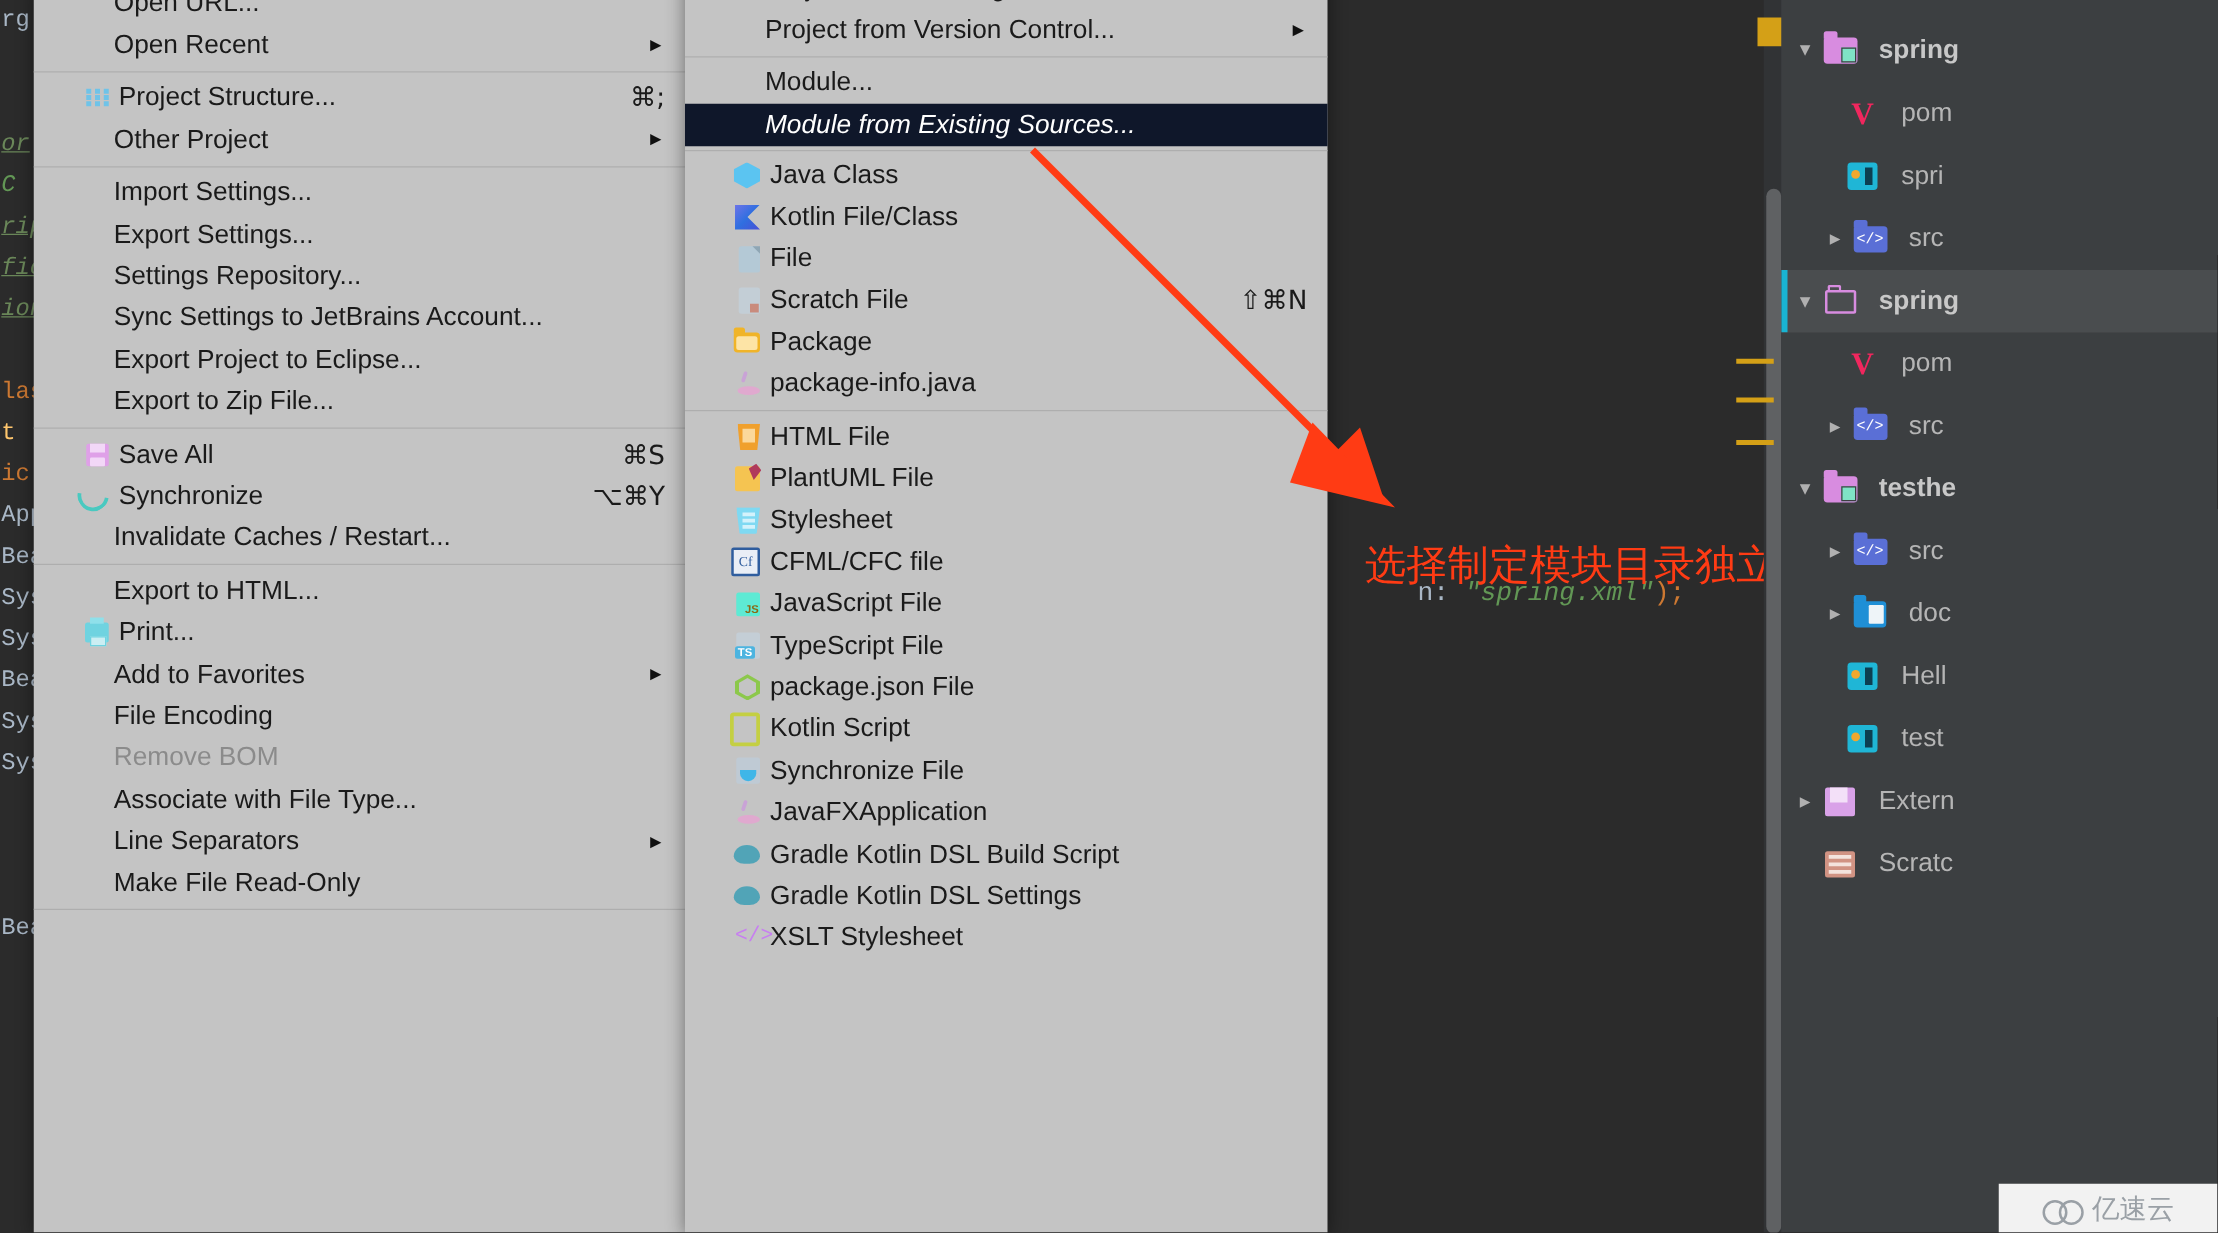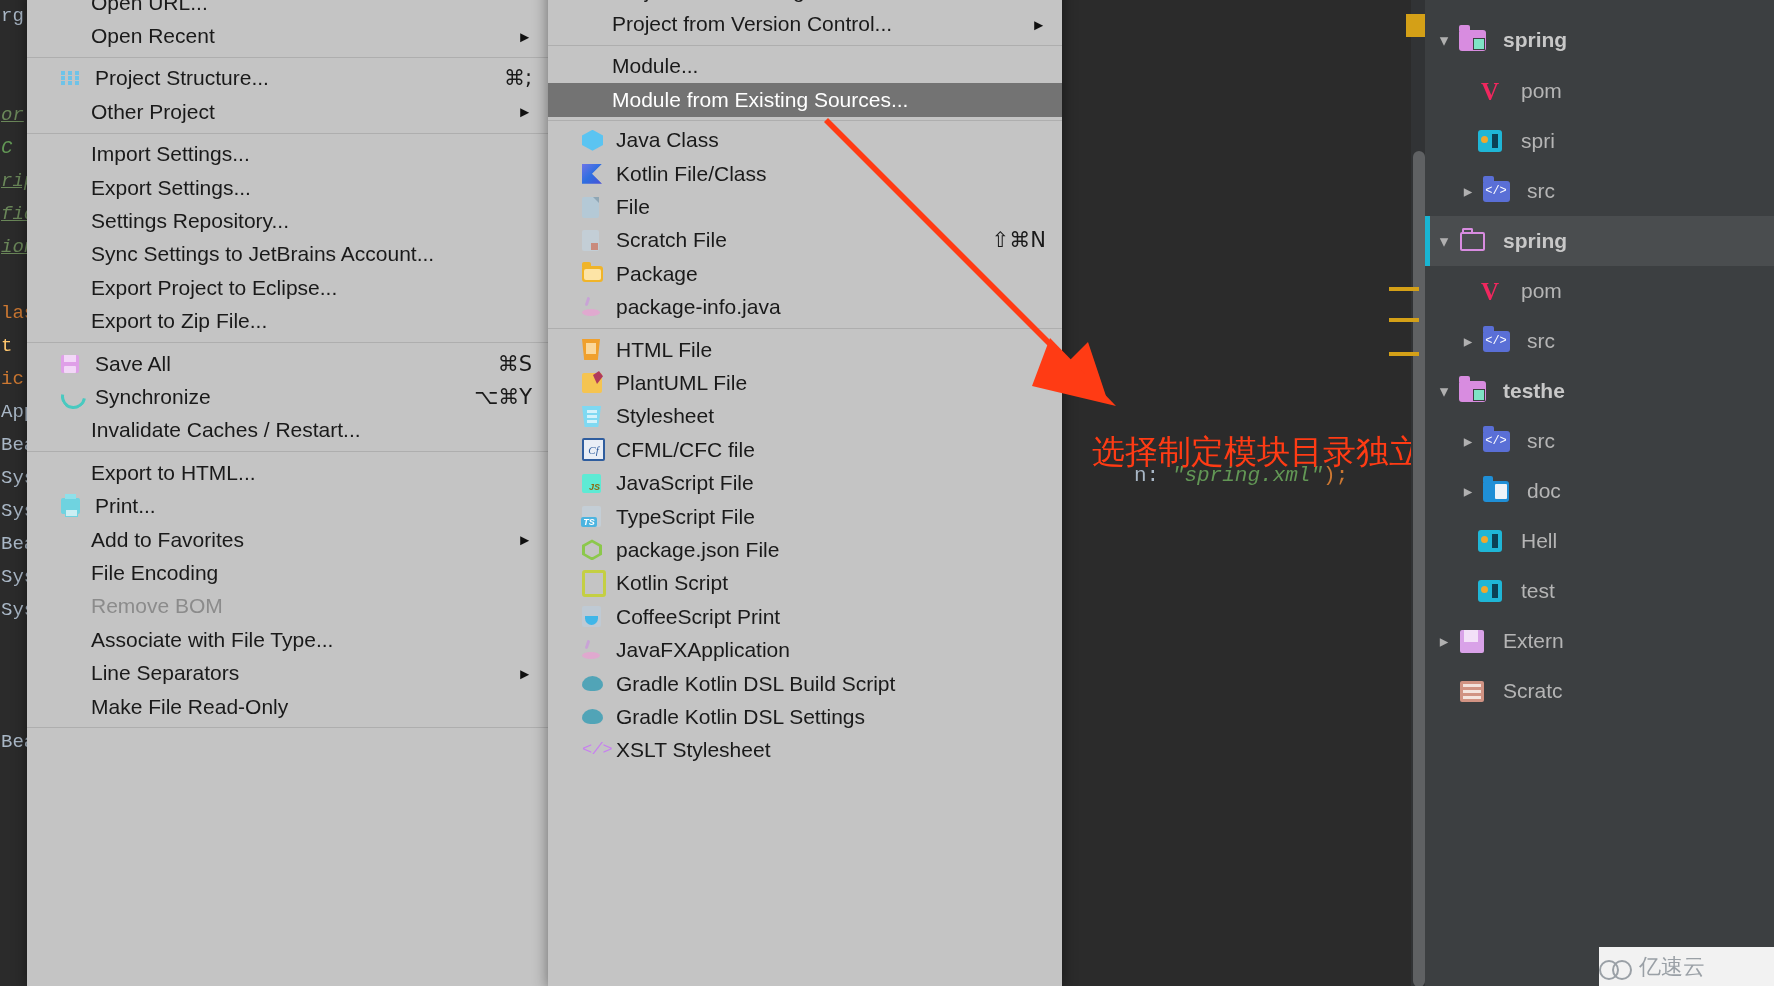--- a/index.html
+++ b/index.html
@@ -47,33 +47,33 @@
   .mi{
     position:relative;
     height:33.4px;
     display:flex;align-items:center;
     padding-left:64px;padding-right:16px;
     white-space:nowrap;
   }
   .mi.has-icon{padding-left:34px;}
   .mi .ico{
     width:26px;height:22px;margin-right:8px;flex:0 0 26px;
-    display:flex;align-items:center;justify-content:flex-start;font-style:italic;
+    display:flex;align-items:center;justify-content:flex-end;
   }
   .mi .lbl{flex:1 1 auto;}
   .mi .accel{
     margin-left:auto;padding-left:28px;
     font-family:"DejaVu Sans","Liberation Sans",sans-serif;
     font-size:21px;color:#1a1a1a;
   }
   .mi .arrow{
     margin-left:auto;padding-left:24px;font-size:15px;line-height:1;color:#101010;
   }
   .mi.disabled{color:#8b8b8b;}
-  .mi.selected{background:#737373;color:#fff;}
+  .mi.selected{background:#0f172a;color:#fff;font-style:italic;}
   .sep{height:1px;background:#aeaeae;margin:4px 0;}
   .sep.tight{margin:3px 0;}
 
   
   .gi{display:block;}
   .ic-structure{
     width:18px;height:14px;
     background:
       linear-gradient(#6fc3e8 0 0) 0 0/4px 4px no-repeat,
       linear-gradient(#6fc3e8 0 0) 7px 0/4px 4px no-repeat,
@@ -181,21 +181,21 @@
 
   
   #scroll-track{position:absolute;left:1411px;top:0;width:16px;height:986px;background:#313335;}
   #scroll-thumb{position:absolute;left:1413px;top:151px;width:12px;height:836px;background:#5f6163;border-radius:6px;}
   .marker{position:absolute;left:1389px;width:30px;height:4px;background:#d4a017;}
   .mark-sq{position:absolute;left:1406px;top:14px;width:23px;height:23px;background:#d4a017;}
 
   
   #watermark{
     position:absolute;right:0;bottom:0;width:175px;height:39px;background:#f2f2f2;
-    display:flex;align-items:center;gap:6px;
+    display:flex;align-items:center;justify-content:center;gap:6px;
   }
   #watermark .wmtxt{color:#9aa0a6;font-size:22px;font-family:"DejaVu Sans",sans-serif;}
   .cloud{width:34px;height:20px;position:relative;}
   .cloud:before{content:"";position:absolute;left:0;top:3px;width:16px;height:16px;border:2.5px solid #9aa0a6;border-radius:50%;}
   .cloud:after{content:"";position:absolute;left:13px;top:3px;width:16px;height:16px;border:2.5px solid #9aa0a6;border-radius:50%;}
 </style>
 </head>
 <body>
 
 <div id="editor">
@@ -419,21 +419,21 @@
   <div class="mi has-icon">
     <span class="ico">
         <span class="gi ic-kscript"></span>
       </span>
     <span class="lbl">Kotlin Script</span>
   </div>
   <div class="mi has-icon">
     <span class="ico">
         <span class="gi ic-coffee"></span>
       </span>
-    <span class="lbl">CoffeeScript Print</span>
+    <span class="lbl">Synchronize File</span>
   </div>
   <div class="mi has-icon">
     <span class="ico">
         <span class="gi ic-java"></span>
       </span>
     <span class="lbl">JavaFXApplication</span>
   </div>
   <div class="mi has-icon">
     <span class="ico">
         <span class="gi ic-gradle"></span>

